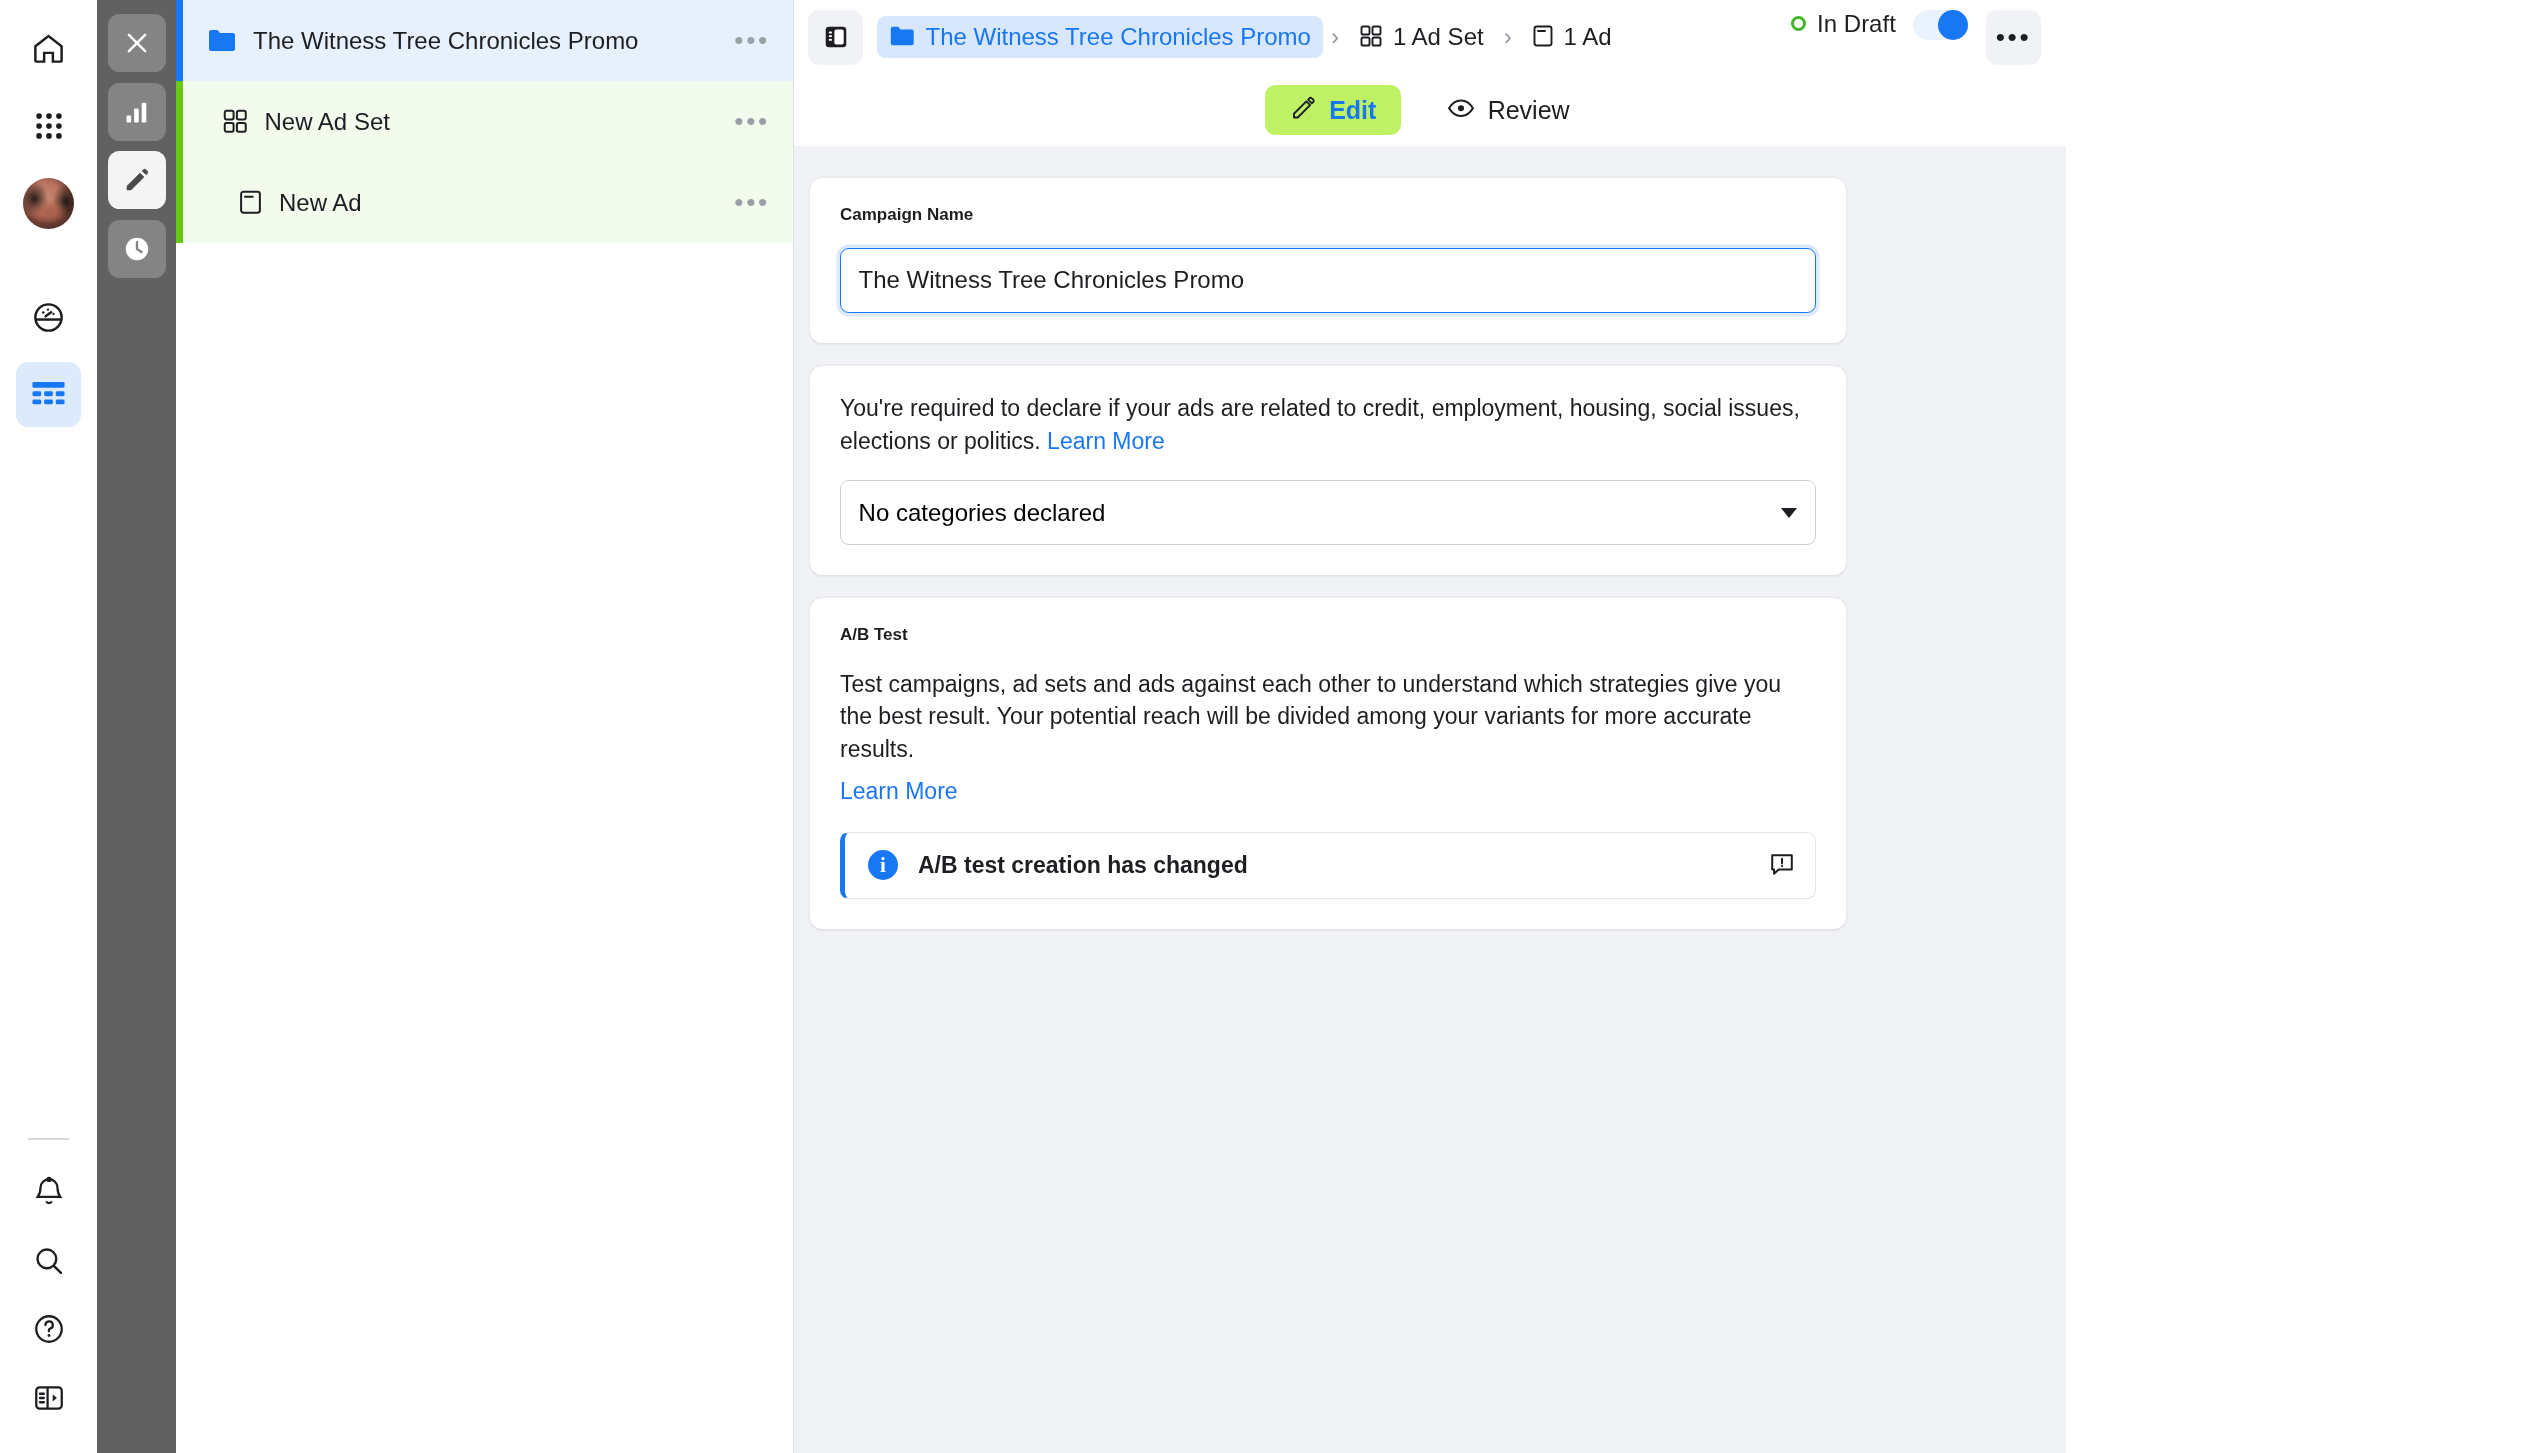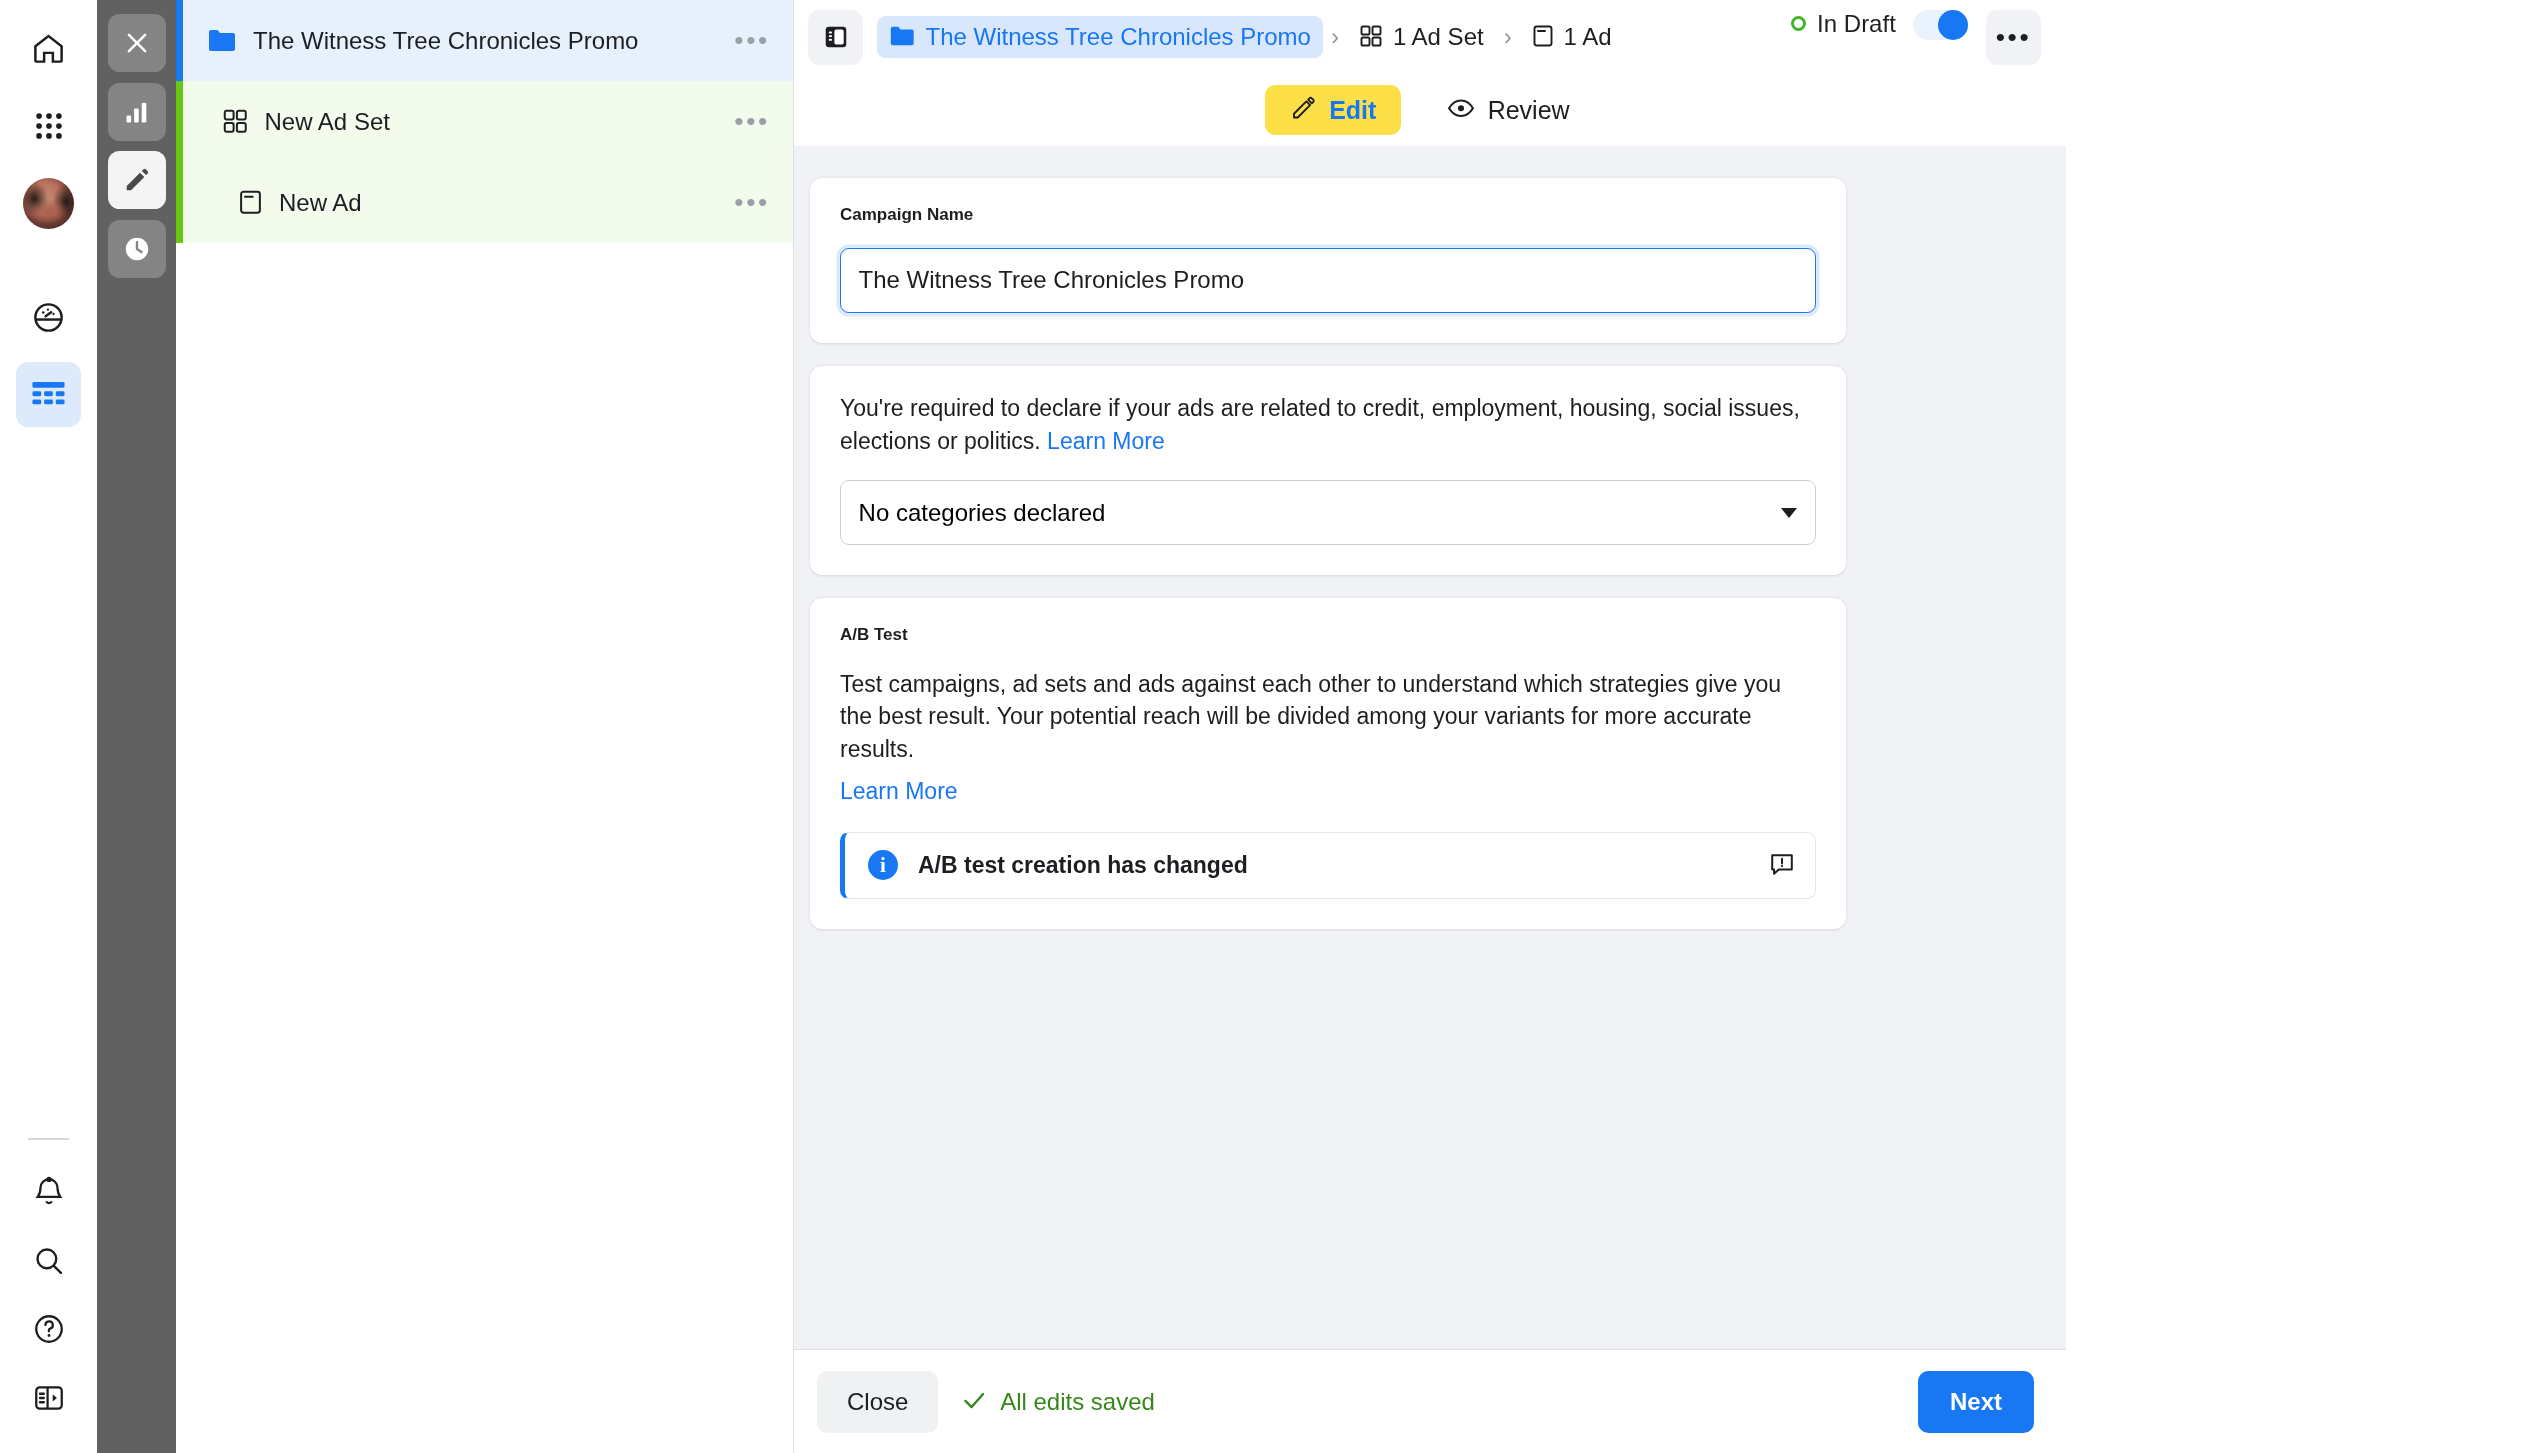--- a/index.html
+++ b/index.html
@@ -97,21 +97,21 @@
   .draft { display: flex; align-items: center; gap: 11.5px; }
   .draft-dot { width: 15px; height: 15px; border-radius: 50%; border: 3.5px solid #42B72A; box-sizing: border-box; }
   .draft-text { font-size: 24px; color: #1c1e21; }
   .toggle { width: 55px; height: 30px; border-radius: 15px; background: #EAF2FD; position: relative; cursor: pointer; }
   .toggle .knob { position: absolute; right: 0; top: 0; width: 30px; height: 30px; border-radius: 50%; background: #1877F2; }
   .more-btn { width: 55px; height: 55px; border-radius: 11.5px; background: #F0F2F5; display: flex; align-items: center; justify-content: center; cursor: pointer; }
   .more-btn .d { color: #1c1e21; font-size: 26.5px; letter-spacing: 2.6px; line-height: 1; }
 
   .tabbar { height: 72px; background: #ffffff; display: flex; align-items: center; justify-content: center; gap: 21px; flex: 0 0 72px; }
   .tab { display: flex; align-items: center; gap: 12.3px; padding: 10.6px 25px; border-radius: 10.6px; cursor: pointer; }
-  .tab.active { background: #fde047; align-items: center; }
+  .tab.active { background: #bef264; align-items: center; }
   .tab.active .tab-label { color: #1877F2; font-weight: bold; }
   .tab-label { font-size: 25px; color: #1c1e21; }
 
   .scroll { flex: 1 1 auto; overflow: hidden; padding: 32px 0 0 0; position: relative; }
   .cards { width: 1036px; margin-left: 16px; }
   .card { background: #ffffff; border-radius: 12.3px; box-shadow: 0 0.9px 2.6px rgba(0,0,0,.12); margin-bottom: 23px; padding: 26.5px 30px 30px 30px; }
   .card h2 { font-size: 17px; color: #1c1e21; font-weight: bold; margin-bottom: 23px; }
   .card p.body { font-size: 23px; line-height: 1.42; color: #1c1e21; }
   .link { color: #1877F2; cursor: pointer; }
 
@@ -434,28 +434,16 @@
                 <line x1="12" y1="7.4" x2="12" y2="11.6" stroke-linecap="round"></line>
                 <circle cx="12" cy="13.8" r=".95" fill="#1c1e21" stroke="none"></circle>
               </svg>
             </span>
           </div>
         </div>
 
       </div>
     </div>
 
-    <div class="footer">
-      <button class="btn-close">Close</button>
-      <div class="saved">
-        <span>
-          <svg width="26.5" height="26.5" viewBox="0 0 24 24" fill="none" stroke="#36871B" stroke-width="2.1" stroke-linecap="round" stroke-linejoin="round">
-            <polyline points="4,12.6 9.6,18.2 20,6.4"></polyline>
-          </svg>
-        </span>
-        <span class="saved-text">All edits saved</span>
-      </div>
-      <button class="btn-next">Next</button>
-    </div>
 
   </div>
 </div>
 
 
 </body></html>

